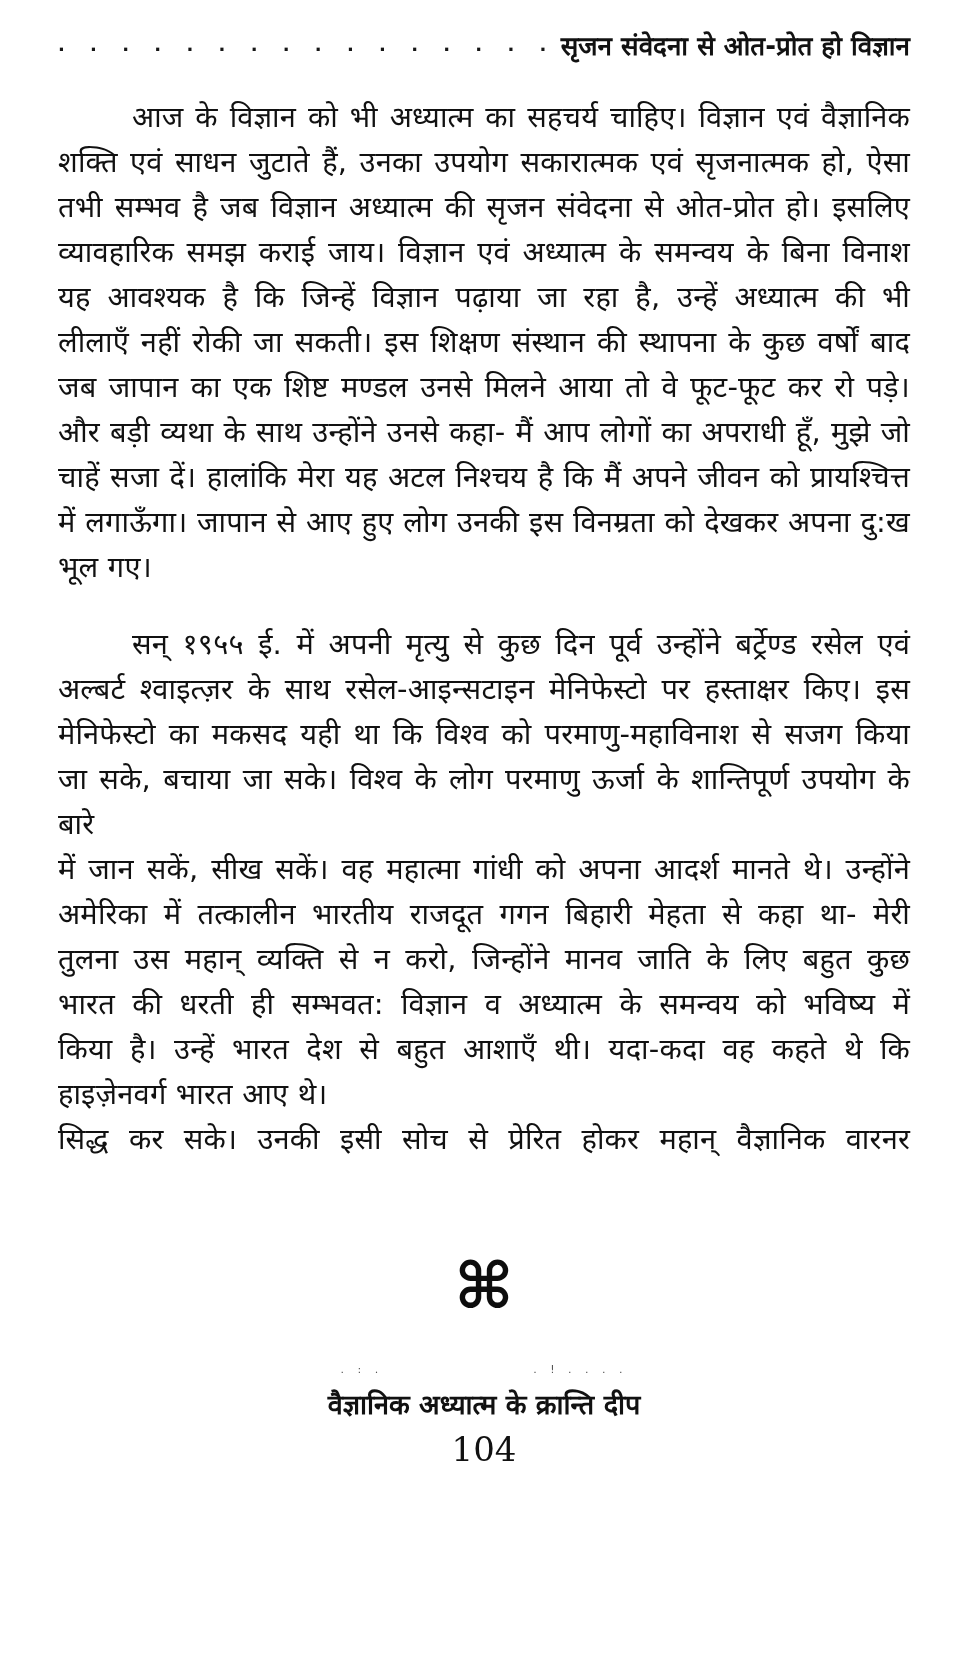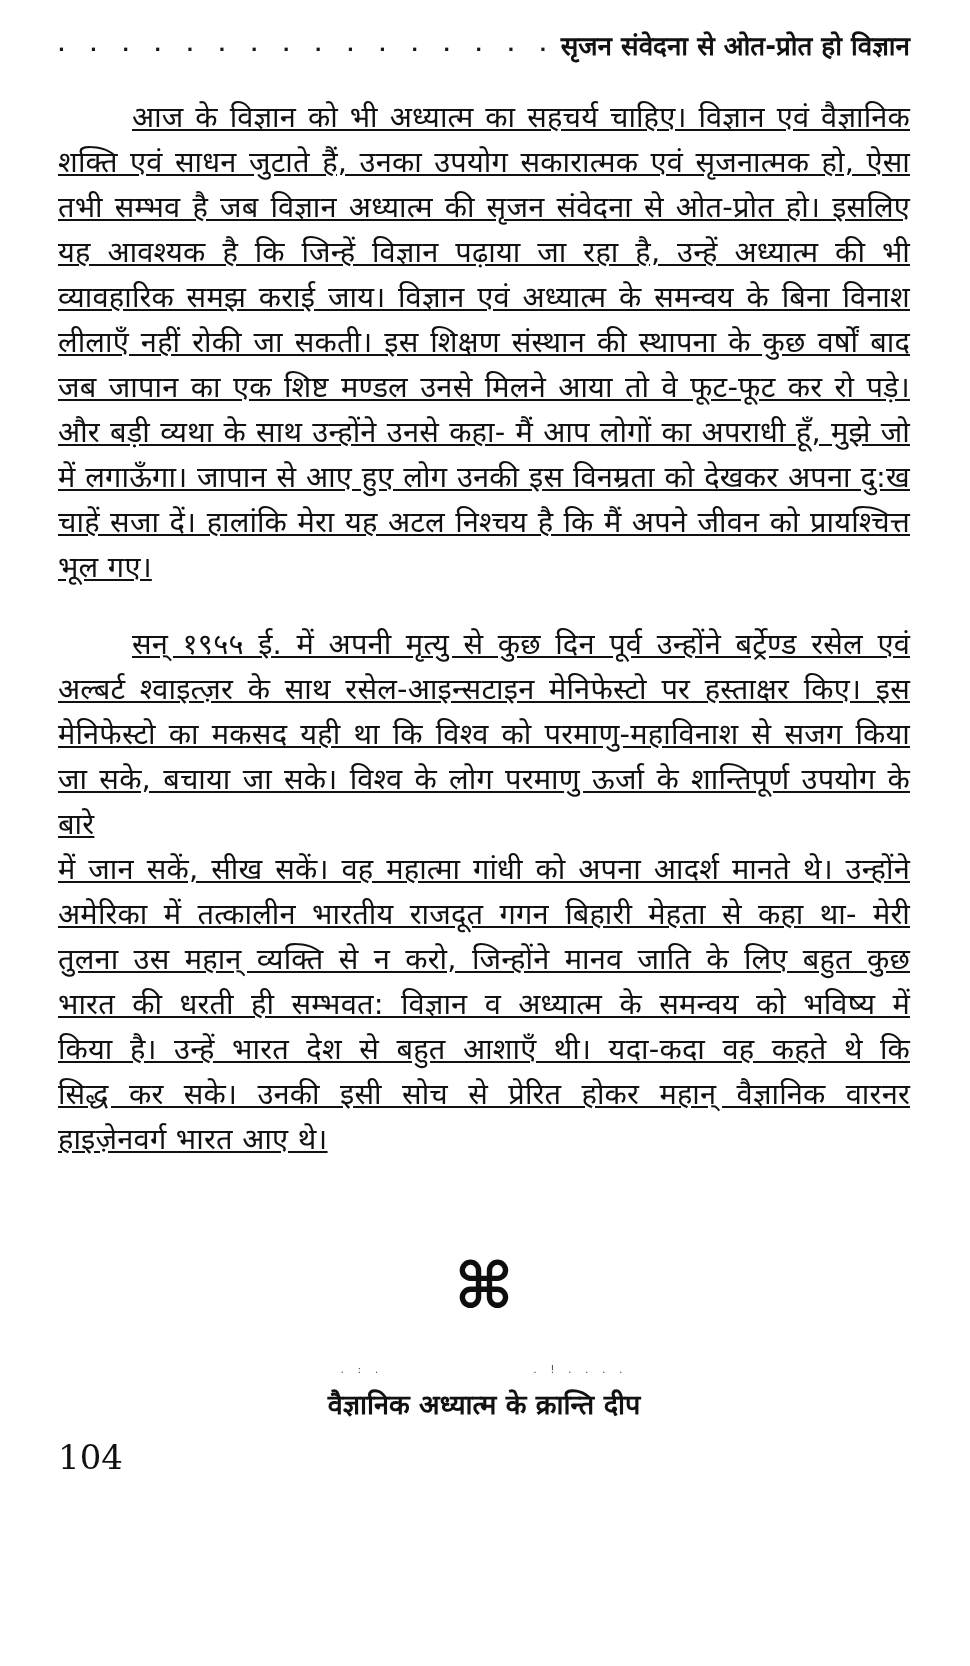--- a/index.html
+++ b/index.html
@@ -30,21 +30,21 @@
     font-size: 18px;
     font-weight: bold;
     letter-spacing: 3px;
     word-spacing: 13px;
     color: #161616;
     transform: translateY(-4px);
   }
   .running-header-title { flex: 0 0 auto; margin-left: 14px; }
   
   .body-text { margin-top: 26px; }
-  .para { margin: 0; text-decoration: underline; }
+  .para { margin: 0; }
   .para + .para { margin-top: 32px; }
   .line {
     font-size: 29px;
     line-height: 45px;
     text-align: justify;
     text-align-last: justify;
     letter-spacing: 0.2px;
   }
   .line.indent { text-indent: 74px; }
   .line.last { text-align-last: left; }
@@ -70,64 +70,65 @@
   }
   
   .footer-title {
     margin-top: 12px;
     text-align: center;
     font-weight: bold;
     font-size: 27px;
     line-height: 36px;
   }
   .page-number {
+    text-align: center;
     font-family: "DejaVu Serif", serif;
     font-size: 34px;
     line-height: 44px;
-    margin-top: 12px;
+    margin-top: 4px;
   }
 </style>
 </head>
 <body>
 
 <div class="page">
 
   <div class="running-header">
     <span class="dot-leader">. . . . . . . . . . . . . . . . . . . . .</span>
     <span class="running-header-title">सृजन संवेदना से ओत-प्रोत हो विज्ञान</span>
   </div>
 
   <div class="body-text">
 
     <div class="para">
       <div class="line indent">आज के विज्ञान को भी अध्यात्म का सहचर्य चाहिए। विज्ञान एवं वैज्ञानिक</div>
       <div class="line">शक्ति एवं साधन जुटाते हैं, उनका उपयोग सकारात्मक एवं सृजनात्मक हो, ऐसा</div>
       <div class="line">तभी सम्भव है जब विज्ञान अध्यात्म की सृजन संवेदना से ओत-प्रोत हो। इसलिए</div>
+      <div class="line">व्यावहारिक समझ कराई जाय। विज्ञान एवं अध्यात्म के समन्वय के बिना विनाश</div>
       <div class="line">यह आवश्यक है कि जिन्हें विज्ञान पढ़ाया जा रहा है, उन्हें अध्यात्म की भी</div>
-      <div class="line">व्यावहारिक समझ कराई जाय। विज्ञान एवं अध्यात्म के समन्वय के बिना विनाश</div>
       <div class="line">लीलाएँ नहीं रोकी जा सकती। इस शिक्षण संस्थान की स्थापना के कुछ वर्षों बाद</div>
       <div class="line">जब जापान का एक शिष्ट मण्डल उनसे मिलने आया तो वे फूट-फूट कर रो पड़े।</div>
       <div class="line">और बड़ी व्यथा के साथ उन्होंने उनसे कहा- मैं आप लोगों का अपराधी हूँ, मुझे जो</div>
+      <div class="line">चाहें सजा दें। हालांकि मेरा यह अटल निश्चय है कि मैं अपने जीवन को प्रायश्चित्त</div>
       <div class="line">में लगाऊँगा। जापान से आए हुए लोग उनकी इस विनम्रता को देखकर अपना दु:ख</div>
-      <div class="line">चाहें सजा दें। हालांकि मेरा यह अटल निश्चय है कि मैं अपने जीवन को प्रायश्चित्त</div>
       <div class="line last">भूल गए।</div>
     </div>
 
     <div class="para">
       <div class="line indent">सन् १९५५ ई. में अपनी मृत्यु से कुछ दिन पूर्व उन्होंने बर्ट्रेण्ड रसेल एवं</div>
       <div class="line">अल्बर्ट श्वाइत्ज़र के साथ रसेल-आइन्सटाइन मेनिफेस्टो पर हस्ताक्षर किए। इस</div>
       <div class="line">मेनिफेस्टो का मकसद यही था कि विश्व को परमाणु-महाविनाश से सजग किया</div>
       <div class="line">जा सके, बचाया जा सके। विश्व के लोग परमाणु ऊर्जा के शान्तिपूर्ण उपयोग के बारे</div>
       <div class="line">में जान सकें, सीख सकें। वह महात्मा गांधी को अपना आदर्श मानते थे। उन्होंने</div>
       <div class="line">अमेरिका में तत्कालीन भारतीय राजदूत गगन बिहारी मेहता से कहा था- मेरी</div>
       <div class="line">तुलना उस महान् व्यक्ति से न करो, जिन्होंने मानव जाति के लिए बहुत कुछ</div>
       <div class="line">भारत की धरती ही सम्भवत: विज्ञान व अध्यात्म के समन्वय को भविष्य  में</div>
       <div class="line">किया है। उन्हें भारत देश से बहुत आशाएँ थी। यदा-कदा वह कहते थे कि</div>
+      <div class="line last">हाइज़ेनवर्ग भारत आए थे।</div>
       <div class="line">सिद्ध कर सके। उनकी इसी सोच से प्रेरित होकर महान् वैज्ञानिक वारनर</div>
-      <div class="line last">हाइज़ेनवर्ग भारत आए थे।</div>
     </div>
 
   </div>
 
   <div class="divider">⌘</div>
 
   <div class="specks">
     <span>. : .</span>
     <span>. ! . . . .</span>
   </div>

